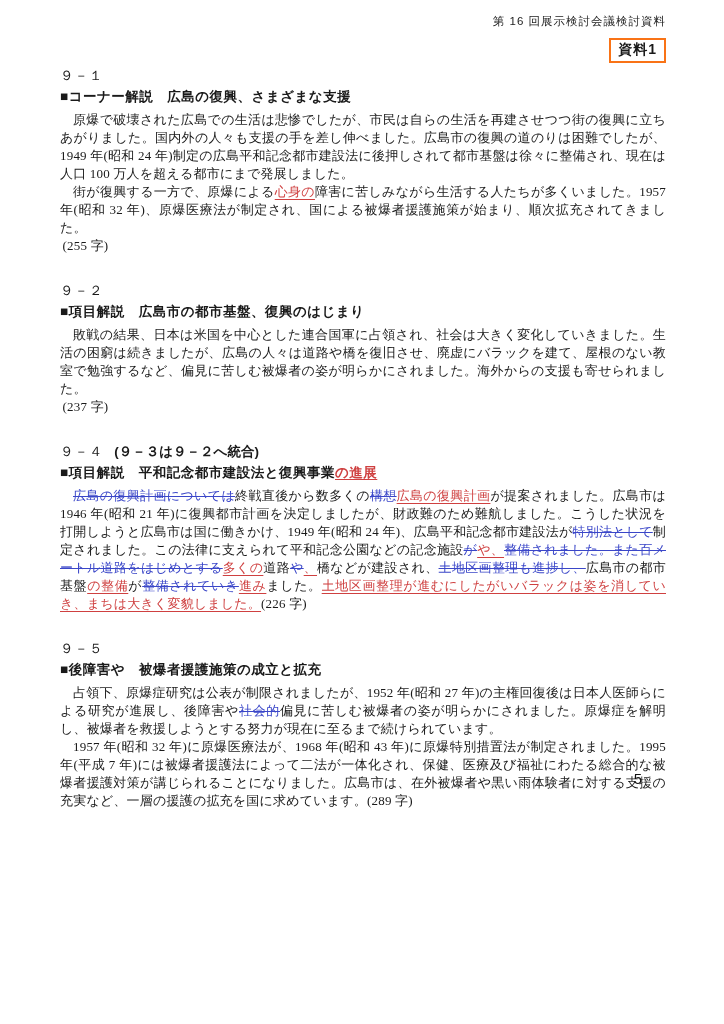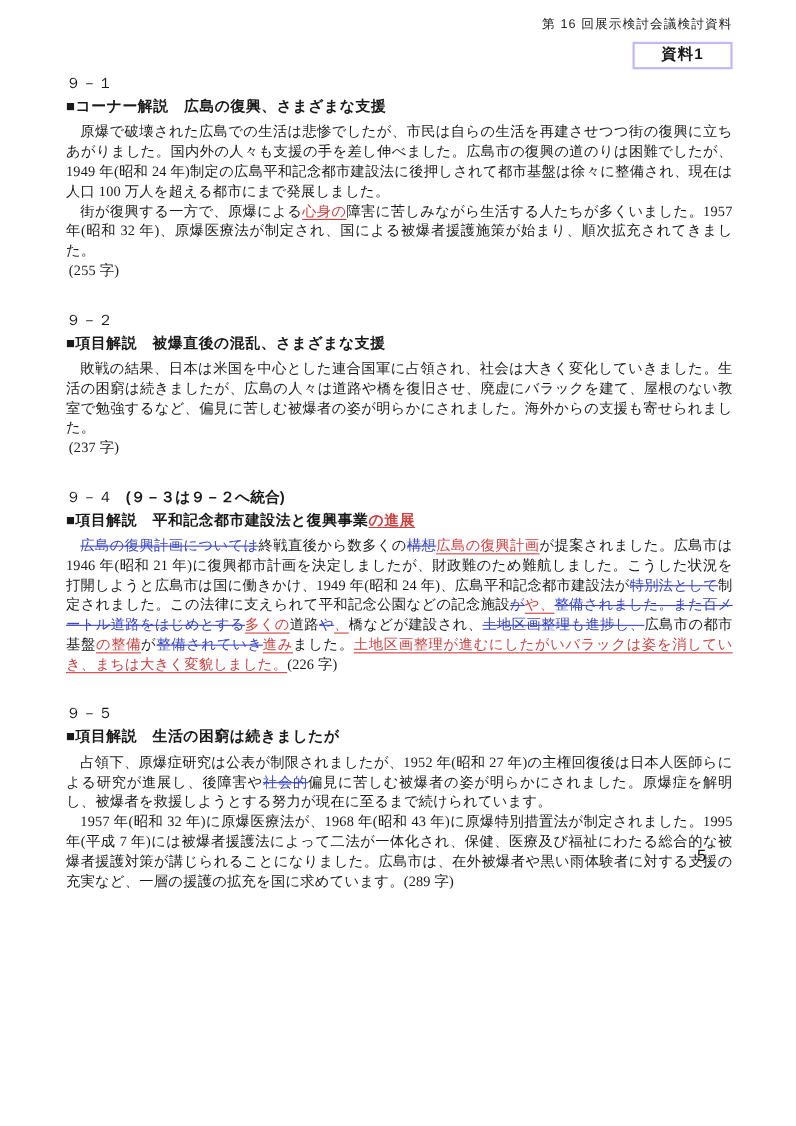--- a/index.html
+++ b/index.html
@@ -20,22 +20,22 @@
   .header{
     text-align:right;
     font-family:"Liberation Sans","DejaVu Sans",sans-serif;
     font-size:11.5px;
     letter-spacing:1px;
     color:#222;
   }
   .label-row{text-align:right;margin-top:9px;}
   .doc-label{
     display:inline-block;
-    border:2px solid #c4b5fd;
-    padding:1px 24px 2px;
+    border:2px solid #f97316;
+    padding:1px 7px 2px;
     font-family:"Liberation Sans","DejaVu Sans",sans-serif;
     font-size:14px;
     font-weight:bold;
     letter-spacing:1px;
   }
   .section{margin-top:27px;}
   .section:first-child{margin-top:4px;}
   .sec-number{
     font-family:"Liberation Sans","DejaVu Sans",sans-serif;
     font-size:13.5px;
@@ -101,21 +101,21 @@
           <p class="body-p"><span class="run-n">街が復興する一方で、原爆による</span><span class="run-ins">心身の</span><span class="run-n">障害に苦しみながら生活する人たちが多くいました。1957 年(昭和 32 年)、原爆医療法が制定され、国による被爆者援護施策が始まり、順次拡充されてきました。</span></p>
           <p class="body-p no-indent"><span class="run-n">(255 字)</span></p>
         </div>
   </section>
 
   <section class="section">
     <div class="sec-number">
       <span class="num">９－２</span>
       <span class="note"></span>
     </div>
-    <h2 class="sec-heading"><span class="run-n">■項目解説　被爆直後の混乱、さまざまな支援</span></h2>
+    <h2 class="sec-heading"><span class="run-n">■項目解説　広島市の都市基盤、復興のはじまり</span></h2>
     <div class="sec-body">
           <p class="body-p"><span class="run-n">敗戦の結果、日本は米国を中心とした連合国軍に占領され、社会は大きく変化していきました。生活の困窮は続きましたが、広島の人々は道路や橋を復旧させ、廃虚にバラックを建て、屋根のない教室で勉強するなど、偏見に苦しむ被爆者の姿が明らかにされました。海外からの支援も寄せられました。</span></p>
           <p class="body-p no-indent"><span class="run-n">(237 字)</span></p>
         </div>
   </section>
 
   <section class="section">
     <div class="sec-number">
       <span class="num">９－４</span>
       <span class="note">(９－３は９－２へ統合)</span>
@@ -124,21 +124,21 @@
     <div class="sec-body">
           <p class="body-p"><span class="run-del">広島の復興計画については</span><span class="run-n">終戦直後から数多くの</span><span class="run-del">構想</span><span class="run-ins">広島の復興計画</span><span class="run-n">が提案されました。広島市は1946 年(昭和 21 年)に復興都市計画を決定しましたが、財政難のため難航しました。こうした状況を打開しようと広島市は国に働きかけ、1949 年(昭和 24 年)、広島平和記念都市建設法が</span><span class="run-del">特別法として</span><span class="run-n">制定されました。この法律に支えられて平和記念公園などの記念施設</span><span class="run-del">が</span><span class="run-ins">や、</span><span class="run-del">整備されました。また百メートル道路をはじめとする</span><span class="run-ins">多くの</span><span class="run-n">道路</span><span class="run-del">や</span><span class="run-ins">、</span><span class="run-n">橋などが建設され、</span><span class="run-del">土地区画整理も進捗し、</span><span class="run-n">広島市の都市基盤</span><span class="run-ins">の整備</span><span class="run-n">が</span><span class="run-del">整備されていき</span><span class="run-ins">進み</span><span class="run-n">ました。</span><span class="run-ins">土地区画整理が進むにしたがいバラックは姿を消していき、まちは大きく変貌しました。</span><span class="run-n">(226 字)</span></p>
         </div>
   </section>
 
   <section class="section">
     <div class="sec-number">
       <span class="num">９－５</span>
       <span class="note"></span>
     </div>
-    <h2 class="sec-heading"><span class="run-n">■項目解説　生活の困窮は続きましたが</span></h2>
+    <h2 class="sec-heading"><span class="run-n">■後障害や　被爆者援護施策の成立と拡充</span></h2>
     <div class="sec-body">
           <p class="body-p"><span class="run-n">占領下、原爆症研究は公表が制限されましたが、1952 年(昭和 27 年)の主権回復後は日本人医師らによる研究が進展し、後障害や</span><span class="run-del">社会的</span><span class="run-n">偏見に苦しむ被爆者の姿が明らかにされました。原爆症を解明し、被爆者を救援しようとする努力が現在に至るまで続けられています。</span></p>
           <p class="body-p"><span class="run-n">1957 年(昭和 32 年)に原爆医療法が、1968 年(昭和 43 年)に原爆特別措置法が制定されました。1995 年(平成 7 年)には被爆者援護法によって二法が一体化され、保健、医療及び福祉にわたる総合的な被爆者援護対策が講じられることになりました。広島市は、在外被爆者や黒い雨体験者に対する支援の充実など、一層の援護の拡充を国に求めています。(289 字)</span></p>
         </div>
   </section>
 </main>
   <div class="page-number">5</div>
 </div>
 
 </body></html>

